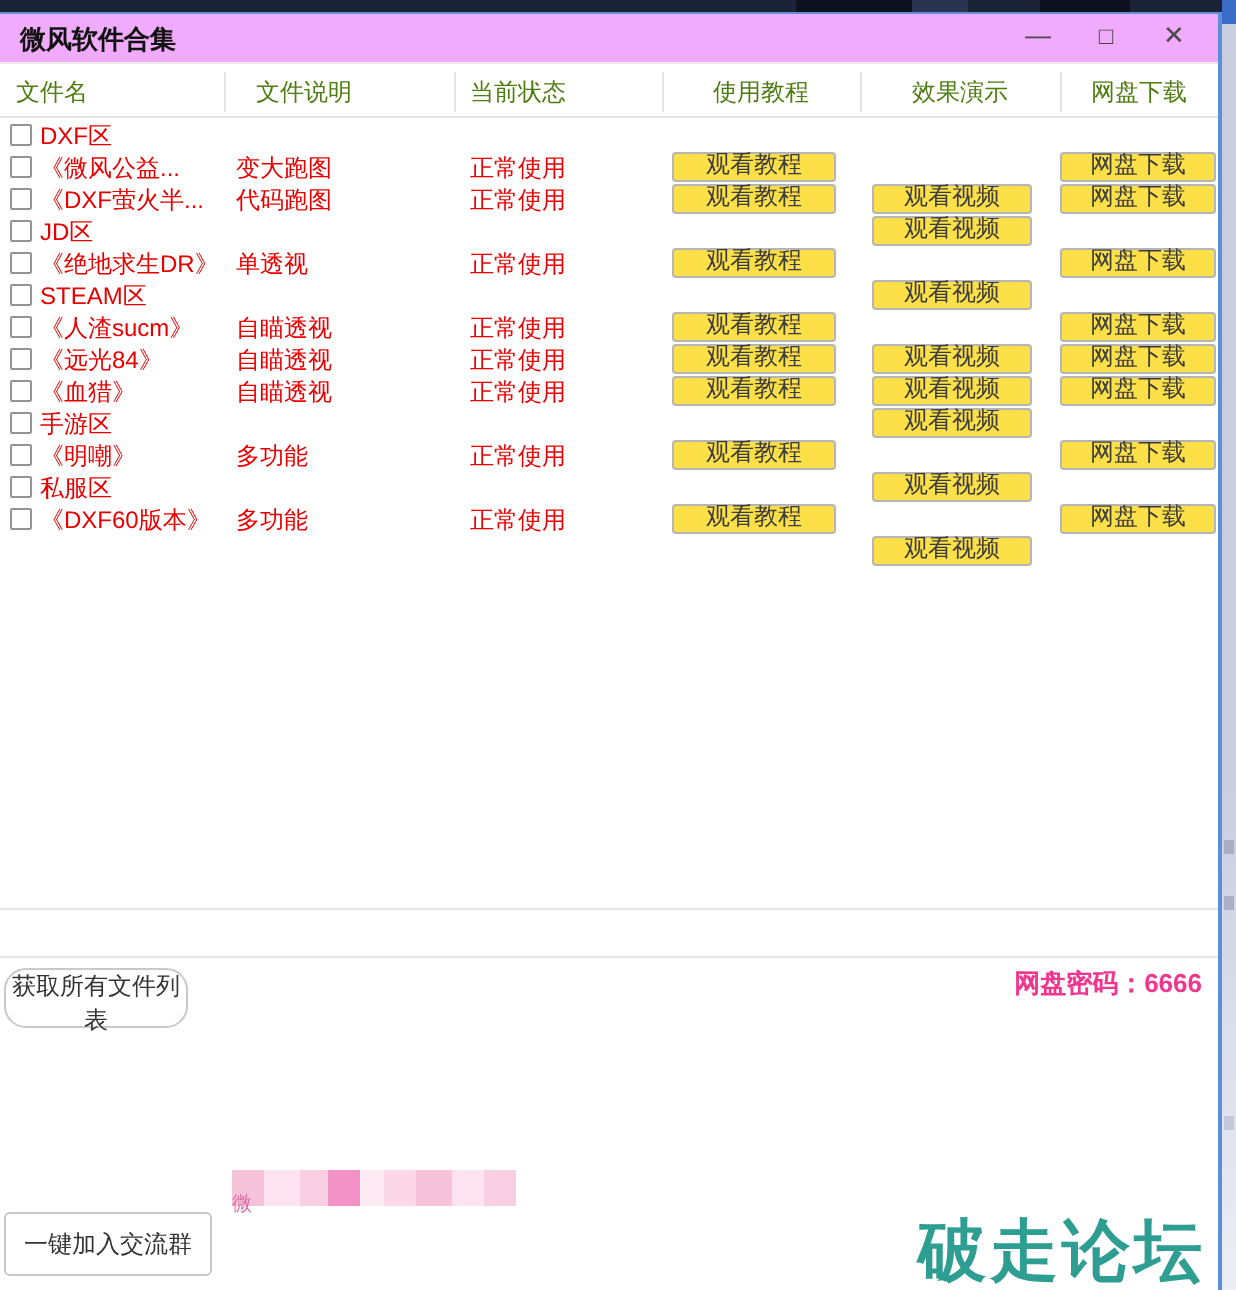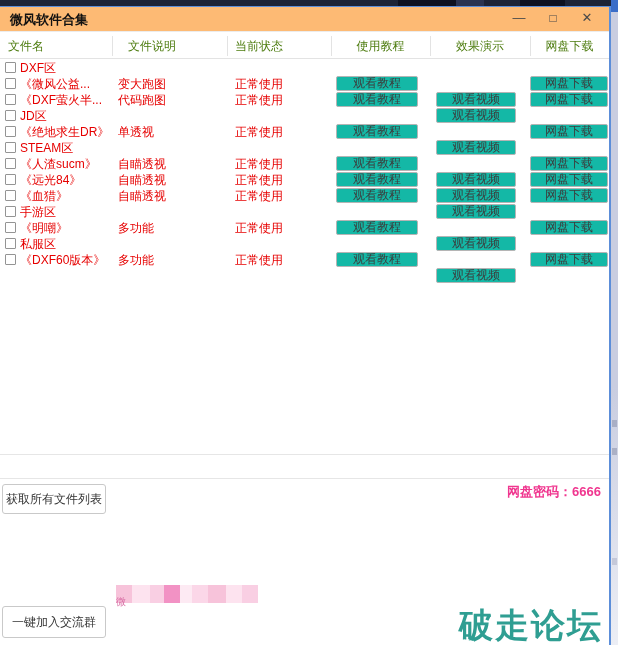--- a/index.html
+++ b/index.html
@@ -23,21 +23,21 @@
 
   
   .right-strip{position:absolute;left:611px;top:0;width:7px;height:645px;background:linear-gradient(#c9cde0 60%,#eceef5);}
   .right-strip .blue-top{position:absolute;left:0;top:0;width:7px;height:12px;background:#3a6dc8;}
   .frag{position:absolute;left:1px;width:5px;height:7px;background:#9aa0b8;opacity:.7;}
 
   
   .window{position:absolute;left:0;top:6px;width:611px;height:639px;background:#fff;
           border-top:1px solid var(--win-border);border-right:2px solid var(--win-border);}
 
-  .titlebar{position:absolute;left:0;top:0;width:100%;height:24px;background:#fdba74;}
+  .titlebar{position:absolute;left:0;top:0;width:100%;height:24px;background:#f0abfc;}
   .title{position:absolute;left:10px;top:4px;font-size:13px;font-weight:bold;color:#111;}
   .controls{position:absolute;right:14px;top:2px;display:flex;gap:18px;}
   .ctrl{width:16px;height:18px;font-size:13px;color:#4a4a4a;text-align:center;line-height:18px;cursor:default;}
   .ctrl.max{font-size:12px;}
 
   
   .thead{position:absolute;left:0;top:24px;width:609px;height:28px;background:#fff;
          border-top:1px solid #ececec;border-bottom:1px solid var(--hdr-line);}
   .th{position:absolute;top:6px;font-size:12px;color:#4d7c0f;}
   .th.c0{left:8px;}  .th.c1{left:128px;} .th.c2{left:235px;}
@@ -45,30 +45,30 @@
   .th.c4{left:430px;width:100px;text-align:center;}
   .th.c5{left:530px;width:79px;text-align:center;}
   .vsep{position:absolute;top:4px;width:1px;height:20px;background:var(--hdr-line);}
 
   
   .rows{position:absolute;left:0;top:53px;width:592px;}
   .row{position:relative;height:16px;}
   .cb{position:absolute;left:5px;top:2px;width:11px;height:11px;border:1px solid #949494;background:#fff;border-radius:1px;}
   .cell{position:absolute;top:0;height:16px;line-height:16px;font-size:12px;color:var(--red);white-space:nowrap;}
   .cell.name{left:20px;} .cell.desc{left:118px;} .cell.status{left:235px;}
-  .rbtn{position:absolute;top:0;height:15px;background:#14b8a6;border:1px solid var(--btn-border);
+  .rbtn{position:absolute;top:0;height:15px;background:#fde047;border:1px solid var(--btn-border);
         border-radius:2px;font-size:12px;line-height:13px;color:var(--btn-text);text-align:center;
-        font-family:Liberation Sans, sans-serif;cursor:pointer;padding:0;}
+        font-family:Liberation Mono, monospace;cursor:pointer;padding:0;}
   .rbtn.b0{left:336px;width:82px;} .rbtn.b1{left:436px;width:80px;margin-top:16px;} .rbtn.b2{left:530px;width:78px;}
 
   
   .hline{position:absolute;left:0;width:609px;height:1px;background:#e6e6e6;}
   .btn-big{position:absolute;background:#fff;border:1px solid #c9c9c9;border-radius:3px;
            font-size:12px;color:#333;cursor:pointer;font-family:"Liberation Sans","DejaVu Sans",sans-serif;}
-  .get-files{left:2px;top:477px;width:104px;height:30px;}
+  .get-files{left:2px;top:477px;width:92px;height:30px;border-radius:11px;}
   .join-group{left:2px;top:599px;width:104px;height:32px;}
   .password{position:absolute;right:8px;top:476px;font-size:13px;font-weight:bold;color:var(--pink);}
   .daily{position:absolute;left:120px;top:612px;font-size:13px;font-weight:bold;color:var(--pink);}
   .watermark{position:absolute;right:6px;top:596px;font-size:34px;font-weight:bold;color:var(--teal);letter-spacing:2px;}
 
   
   .mosaic{position:absolute;left:116px;top:578px;width:142px;height:18px;display:flex;}
   .mosaic .mb{height:100%;}
   .mosaic-char{position:absolute;left:116px;top:588px;font-size:10px;color:#d86fa5;}
 </style>

